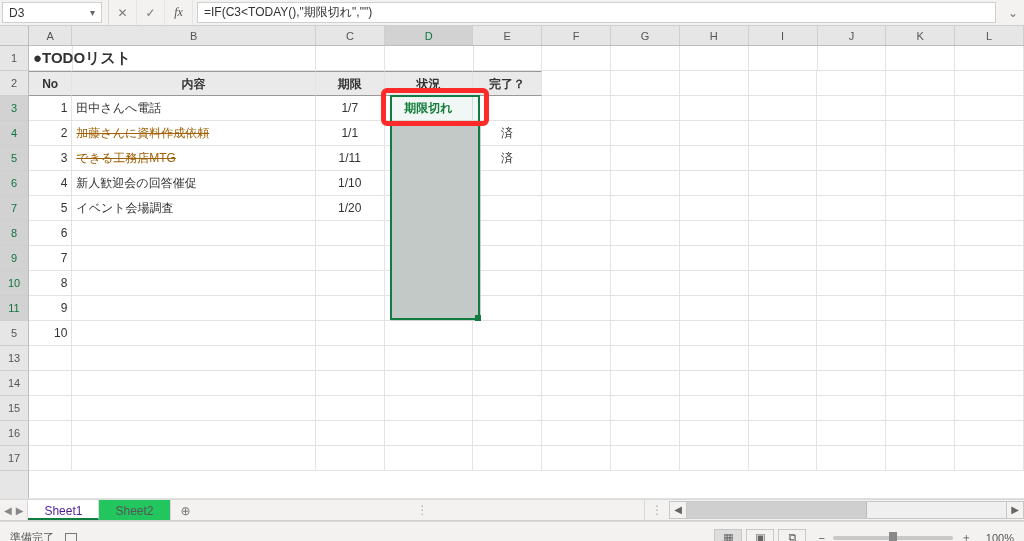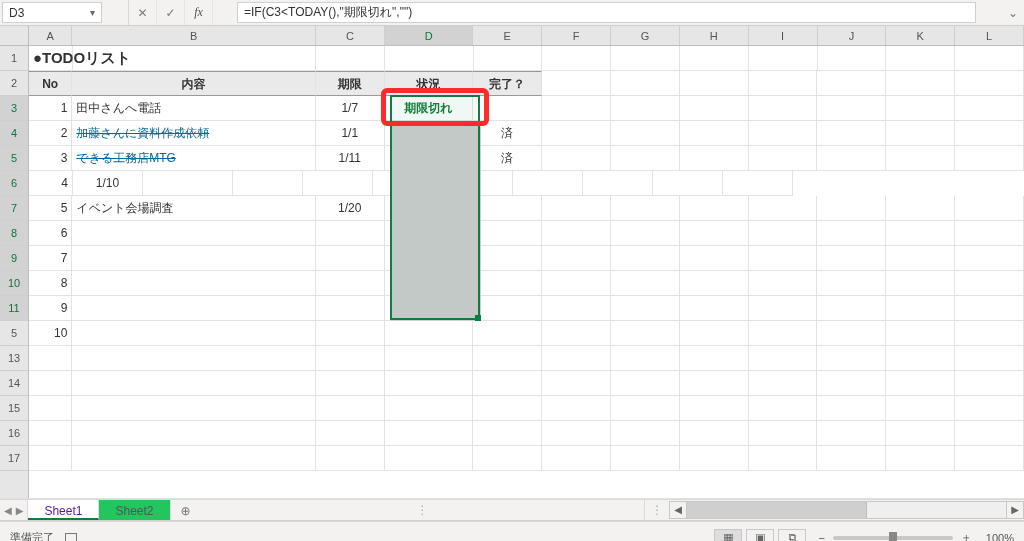--- a/index.html
+++ b/index.html
@@ -13,21 +13,20 @@
     color: #333;
     user-select: none;
   }
   
   .formula-bar {
     height: 26px;
     background: #f3f2f1;
     border-bottom: 1px solid #d0cfce;
     display: flex;
     align-items: stretch;
-    gap: 20px;
   }
   .namebox {
     width: 100px;
     display: flex;
     align-items: center;
     background: #fff;
     border: 1px solid #cfcfcf;
     margin: 2px 0 2px 2px;
     padding: 0 6px;
     font-size: 12px;
@@ -112,21 +111,21 @@
   
   .hdr-cell {
     background: #eaeaea;
     font-weight: bold;
     border-top: 1px solid #999;
     border-bottom: 1px solid #999;
   }
   .title-cell { font-weight: bold; font-size: 15px; }
   .num { text-align: right; }
   .center { text-align: center; }
-  .strike { text-decoration: line-through; color:#0369a1; }
+  .strike { text-decoration: line-through; color:#a16207; }
   
   .sel-range {
     position: absolute;
     border: 2px solid #107c41;
     background: rgba(16,124,65,0.06);
     pointer-events: none;
   }
   .sel-handle {
     position: absolute;
     width: 6px; height: 6px;
@@ -380,20 +379,21 @@
             <div class="cell cF"></div>
             <div class="cell cG"></div>
             <div class="cell cH"></div>
             <div class="cell cI"></div>
             <div class="cell cJ"></div>
             <div class="cell cK"></div>
             <div class="cell cL"></div>
           </div>
           <div class="row">
             <div class="cell cA num">4</div>
+            <div class="cell cB">新人歓迎会の回答催促</div>
             <div class="cell cC center">1/10</div>
             <div class="cell cD center"></div>
             <div class="cell cE center"></div>
             <div class="cell cF"></div>
             <div class="cell cG"></div>
             <div class="cell cH"></div>
             <div class="cell cI"></div>
             <div class="cell cJ"></div>
             <div class="cell cK"></div>
             <div class="cell cL"></div>

